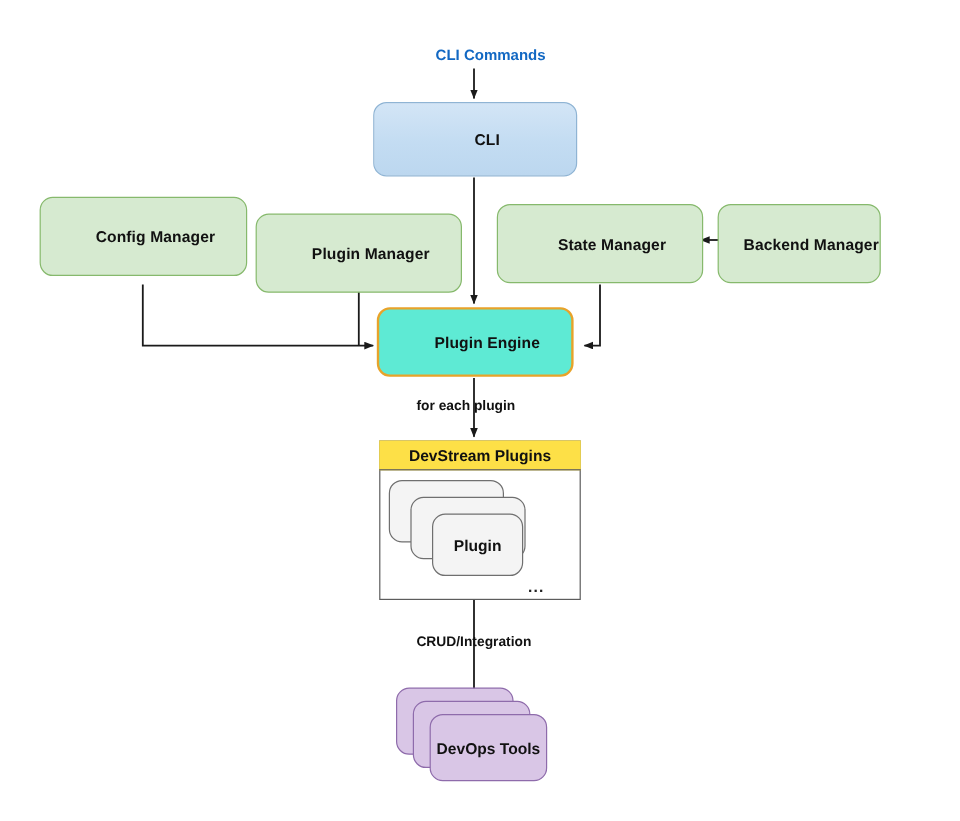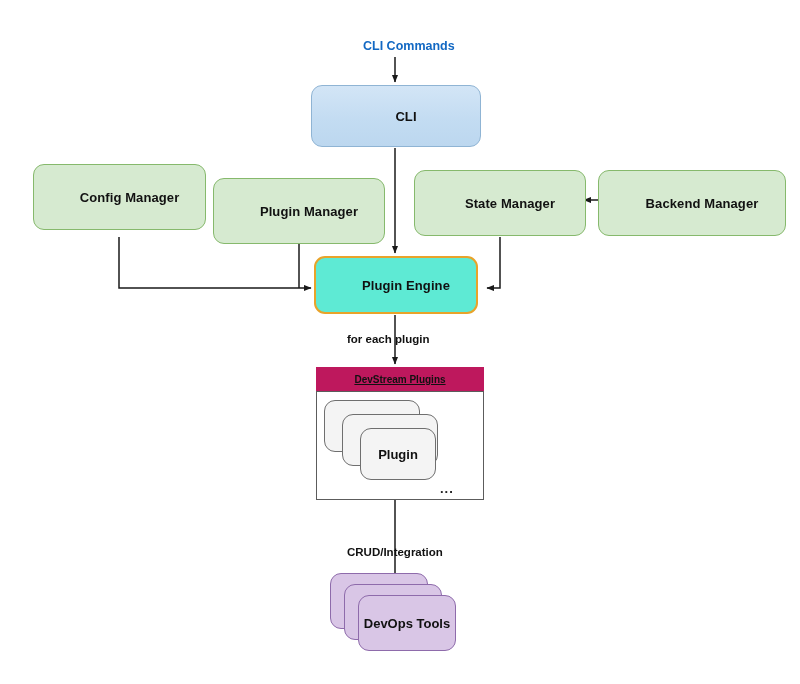--- a/index.html
+++ b/index.html
@@ -77,26 +77,25 @@
     box-sizing: border-box;
     background: #ffffff;
     border: 1.8px solid #5c5c5c;
   }
   .container-header {
     position: absolute;
     box-sizing: border-box;
     display: flex;
     align-items: center;
     justify-content: center;
-    background: #be185d;
+    background: #fde047;
     border-bottom: 1.8px solid #5c5c5c;
     font-weight: bold;
-    font-size: 10px;
+    font-size: 13px;
     color: #111111;
-    text-decoration: underline;
   }
   .edge-label {
     position: absolute;
     font-weight: bold;
     font-size: 11.5px;
     color: #111111;
     white-space: nowrap;
     text-align: center;
   }
   .edge-label-entry {
@@ -147,39 +146,39 @@
   <div class="edge-label-entry" style="left:341px; top:39px;">CLI Commands</div>
 
   <div class="node node-cli" style="left:311px; top:85px; width:170px; height:62px;">CLI</div>
 
   <div class="node node-green" style="left:33px; top:164px; width:173px; height:66px;">Config Manager</div>
 
   <div class="node node-green" style="left:213px; top:178px; width:172px; height:66px;">Plugin Manager</div>
 
   <div class="node node-green" style="left:414px; top:170px; width:172px; height:66px;">State Manager</div>
 
-  <div class="node node-green" style="left:598px; top:170px; width:188px; height:66px;">Backend Manager</div>
+  <div class="node node-green" style="left:598px; top:170px; width:136px; height:66px;">Backend Manager</div>
 
   <div class="node node-engine" style="left:314px; top:256px; width:164px; height:58px;">Plugin Engine</div>
 
   <div class="edge-label" style="left:347px; top:333px;">for each plugin</div>
 
   <div class="container-box" style="left:316px; top:367px; width:168px; height:133px;"></div>
 
   <div class="container-header" style="left:316px; top:367px; width:168px; height:25px;">DevStream Plugins</div>
 
   <div class="stack-box plugin-card" style="left:324px; top:400px; width:96px; height:52px;"></div>
 
   <div class="stack-box plugin-card" style="left:342px; top:414px; width:96px; height:52px;"></div>
 
   <div class="stack-box plugin-card" style="left:360px; top:428px; width:76px; height:52px;">Plugin</div>
 
   <div class="ellipsis-mark" style="left:440px; top:481px;">...</div>
 
-  <div class="edge-label" style="left:347px; top:546px;">CRUD/Integration</div>
+  <div class="edge-label" style="left:347px; top:529px;">CRUD/Integration</div>
 
   <div class="stack-box tool-card" style="left:330px; top:573px; width:98px; height:56px;"></div>
 
   <div class="stack-box tool-card" style="left:344px; top:584px; width:98px; height:56px;"></div>
 
   <div class="stack-box tool-card" style="left:358px; top:595px; width:98px; height:56px;">DevOps Tools</div>
 
 </div>
 
 </body></html>

